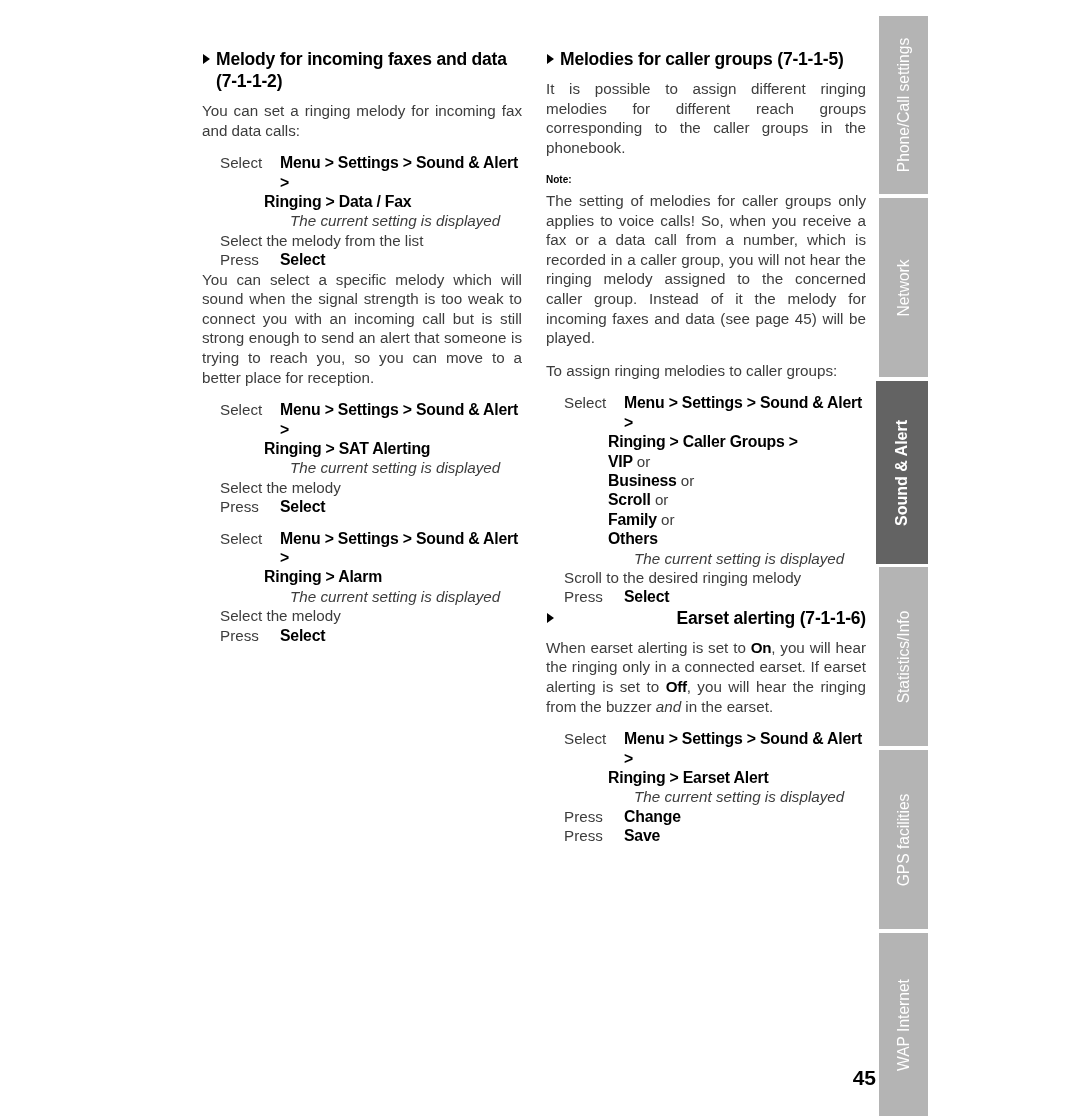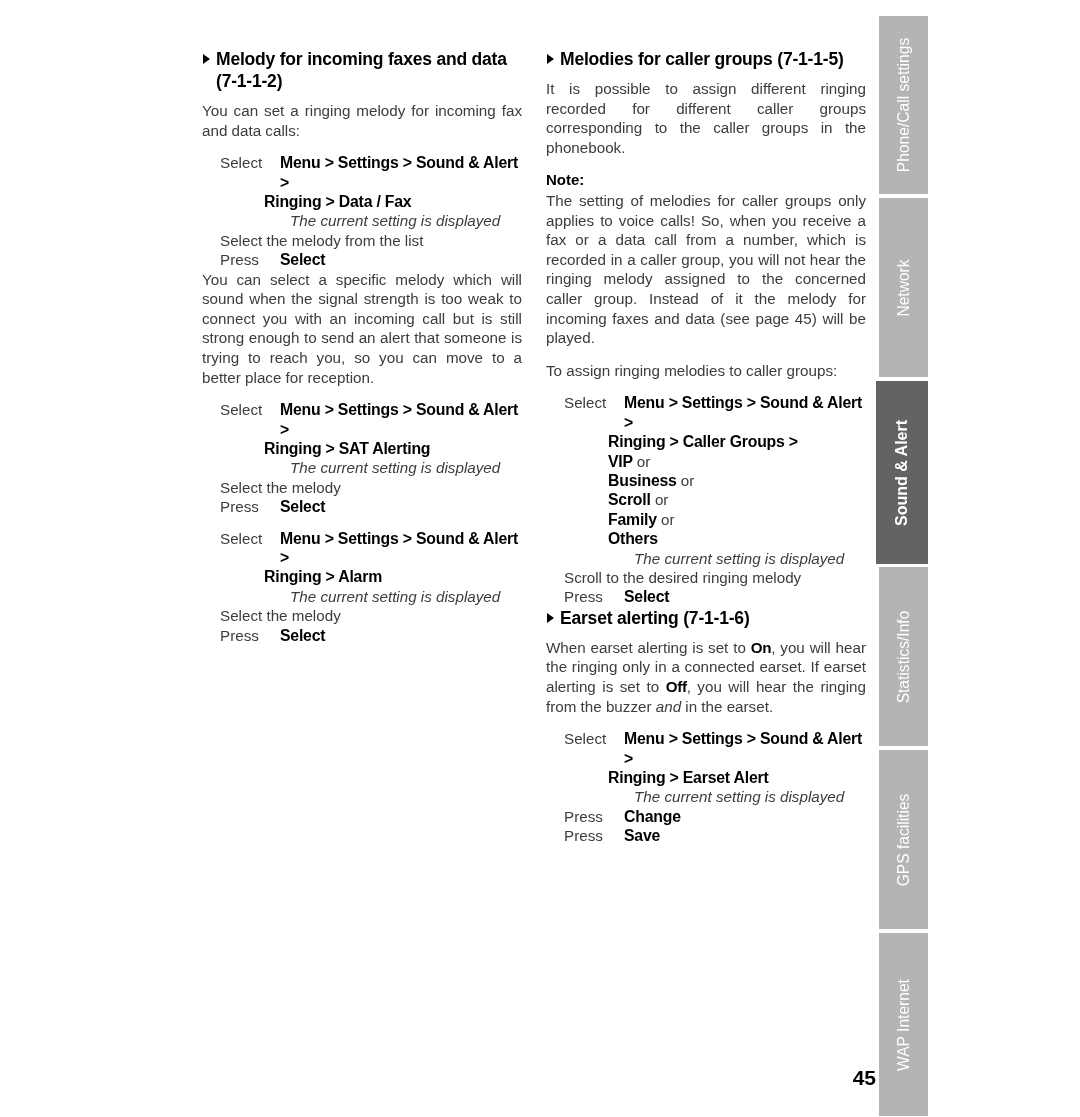--- a/index.html
+++ b/index.html
@@ -58,36 +58,36 @@
     left: 1px;
     top: 6px;
     width: 0;
     height: 0;
     border-left: 7px solid #000;
     border-top: 5px solid transparent;
     border-bottom: 5px solid transparent;
   }
   .gap-top-1 { margin-top: 26px; }
   .gap-top-2 { margin-top: 30px; }
-  .gap-top-3 { margin-top: 28px; }
+  .gap-top-3 { margin-top: 28px; text-align: right; }
 
   
   p.body {
     margin: 0 0 13px 0;
     font-size: 15.2px;
     line-height: 19.6px;
     color: #3c3c3c;
     text-align: justify;
     font-family: "Liberation Sans", sans-serif;
   }
   p.body.noj { text-align: left; }
 
   .note-label {
     margin: 0 0 1px 0;
-    font-size: 15px;
+    font-size: 10px;
     line-height: 19.6px;
     font-weight: bold;
     color: #000;
     font-family: "Liberation Sans", sans-serif;
   }
 
   b.cmd {
     font-weight: bold;
     color: #000;
     font-family: "Liberation Sans Narrow", "Liberation Sans", sans-serif;
@@ -254,21 +254,21 @@
           <span class="lbl">Press</span>
           <span class="val">Select</span>
         </div>
       </div>
 
     </div>
 
     <div class="col col-right">
 
       <h2 class="section-heading">Melodies for caller groups (7-1-1-5)</h2>
-      <p class="body">It is possible to assign different ringing recorded for different caller groups corresponding to the caller groups in the phonebook.</p>
+      <p class="body">It is possible to assign different ringing melodies for different reach groups corresponding to the caller groups in the phonebook.</p>
 
       <div class="note-label">Note:</div>
       <p class="body">The setting of melodies for caller groups only applies to voice calls! So, when you receive a fax or a data call from a number, which is recorded in a caller group, you will not hear the ringing melody assigned to the concerned caller group. Instead of it the melody for incoming faxes and data (see page 45) will be played.</p>
 
       <p class="body noj">To assign ringing melodies to caller groups:</p>
 
       <div class="instr">
         <div class="row">
           <span class="lbl">Select</span>
           <span class="val">Menu &gt; Settings &gt; Sound &amp; Alert &gt;</span>

